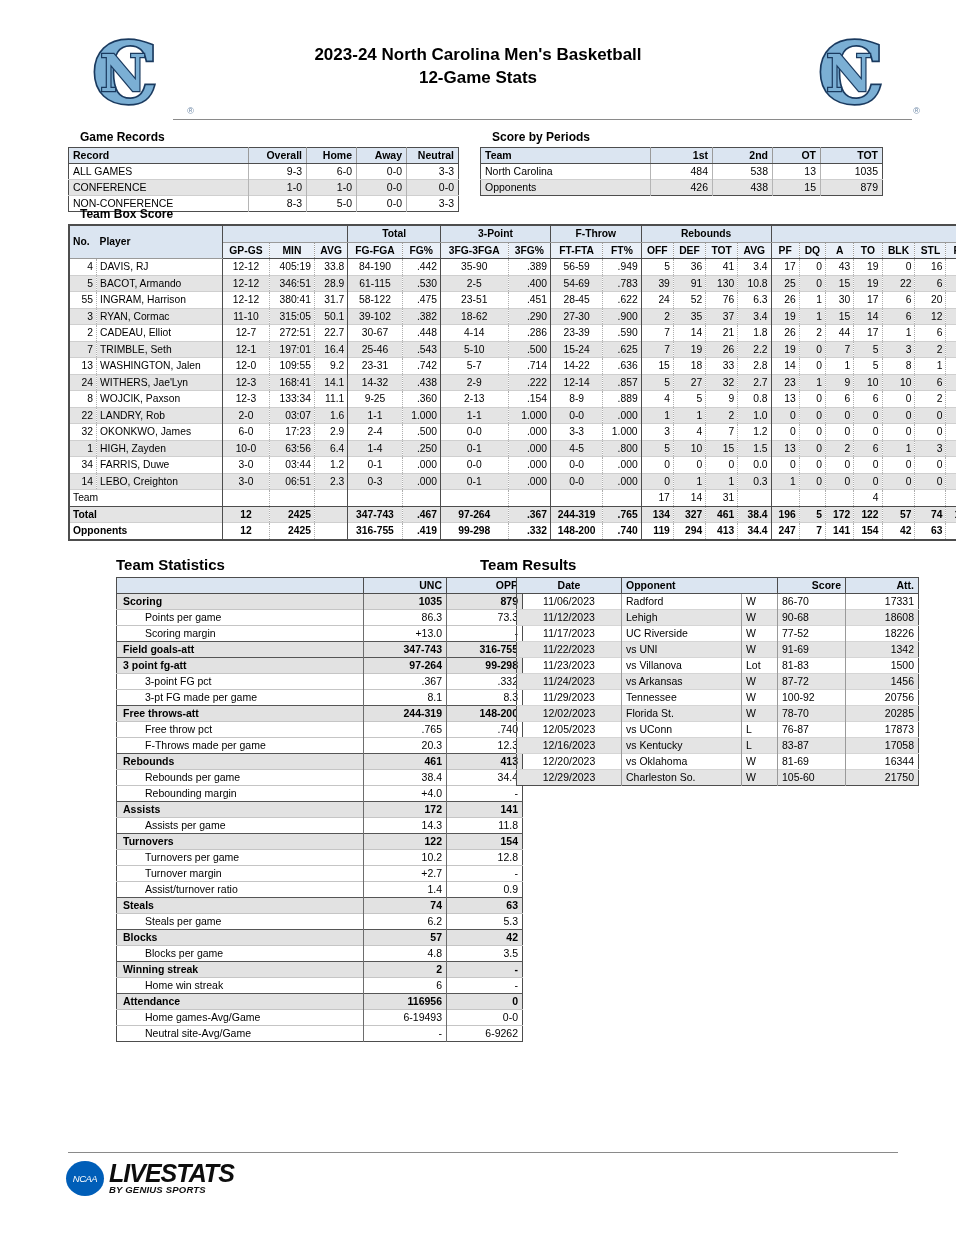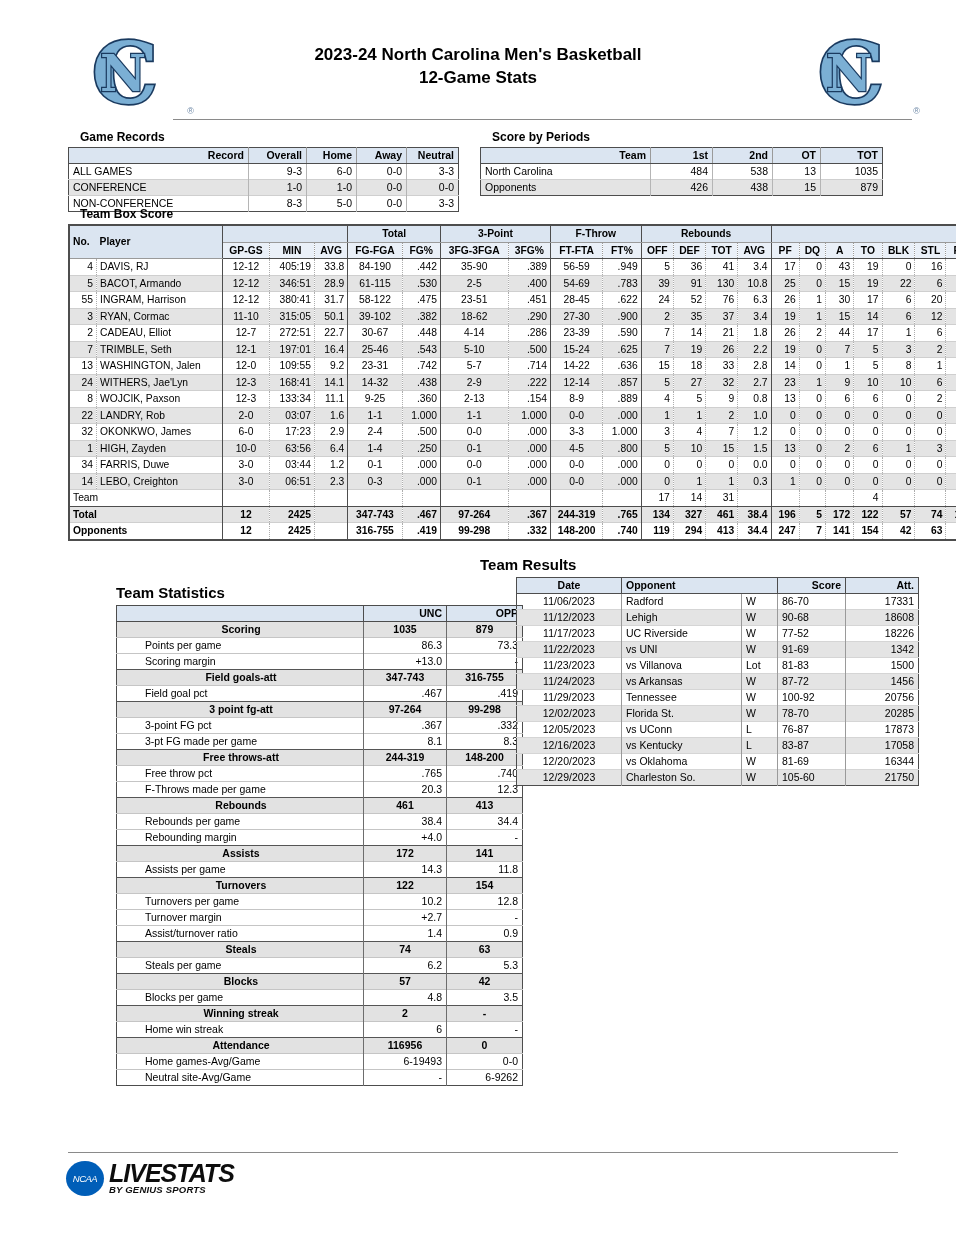--- a/index.html
+++ b/index.html
@@ -23,46 +23,46 @@
 
   
   table { border-collapse:collapse; width:100%; }
   th, td { padding:1px 4px; font-size:10.5px; line-height:13px; white-space:nowrap; overflow:hidden; }
   th { background:#dbe5f1; font-weight:bold; }
   .al { text-align:left; } .ar { text-align:right; } .ac { text-align:center; }
   .stripe { background:#e4e4e4; }
 
   
   .basic { border:1.5px solid #4d4d4d; table-layout:fixed; }
-  .basic th { border-bottom:1.5px solid #4d4d4d; border-left:1px solid #9a9a9a;text-align:right; }
+  .basic th { border-bottom:1.5px solid #4d4d4d; border-left:1px solid #9a9a9a; }
   .basic td { border-left:1px solid #b5b5b5; border-top:1px solid #cfcfcf; }
   .basic th:first-child, .basic td:first-child { border-left:none; }
 
   #game-records { position:absolute; top:130px; left:68px; width:390px; }
   #score-periods { position:absolute; top:130px; left:480px; width:402px; }
 
   
   #box-score { position:absolute; top:207px; left:68px; width:948px; }
   #box-score-table { border:2px solid #4d4d4d; }
   #box-score-table th, #box-score-table td { padding:1px 3px; font-size:10.3px; line-height:13.5px; }
   #box-score-table thead tr.grp th { border-bottom:1px solid #9a9a9a; }
   #box-score-table thead tr.sub th { background:#eaf0f8; border-bottom:1.5px solid #4d4d4d; border-left:1px dotted #9a9a9a; }
   #box-score-table td { border-left:1px dotted #adadad; border-top:1px solid #cfcfcf; }
   #box-score-table .gb { border-right:1.5px solid #4d4d4d; }
   #box-score-table tr.total-row td { border-top:1.5px solid #4d4d4d; font-weight:bold; }
   #box-score-table tr.opp-row td { font-weight:bold; }
 
   
-  #team-stats { position:absolute; top:584px; left:68px; width:406px;padding-left:48px; }
+  #team-stats { position:absolute; top:556px; left:68px; width:406px;padding-left:48px; }
   #team-stats-table { border:1.5px solid #4d4d4d; table-layout:fixed; }
   #team-stats-table th { border-bottom:1.5px solid #4d4d4d; border-left:1px solid #4d4d4d; }
   #team-stats-table th:first-child { border-left:none; }
   #team-stats-table td { border-top:1px solid #c5c5c5; border-left:1px solid #6d6d6d; }
   #team-stats-table td:first-child { border-left:none; }
-  #team-stats-table tr.cat td { background:#e2e2e2; font-weight:bold; border-top:1.5px solid #555;text-align:center; }
+  #team-stats-table tr.cat td { background:#e2e2e2; font-weight:bold; border-top:1.5px solid #555; }
   #team-stats-table td.sub-lbl { padding-left:28px; }
   #team-stats-table td.cat-lbl { padding-left:6px; }
 
   
   #team-results { position:absolute; top:556px; left:480px; width:402px; }
   #team-results-table { border:1.5px solid #4d4d4d; table-layout:fixed;margin-left:36px; }
   #team-results-table th { border-bottom:1.5px solid #4d4d4d; border-left:1px solid #4d4d4d; }
   #team-results-table th:first-child { border-left:none; }
   #team-results-table td { border-left:1px solid #9a9a9a; border-top:1px solid #d5d5d5; }
   #team-results-table td:first-child { border-left:none; }
@@ -679,25 +679,20 @@
           <tr>
             <td class="sub-lbl al">Scoring margin</td>
             <td class="ar">+13.0</td>
             <td class="ar">-</td>
           </tr>
           <tr class="cat">
             <td class="cat-lbl al">Field goals-att</td>
             <td class="ar">347-743</td>
             <td class="ar">316-755</td>
           </tr>
-          <tr>
-            <td class="sub-lbl al">Field goal pct</td>
-            <td class="ar">.467</td>
-            <td class="ar">.419</td>
-          </tr>
           <tr class="cat">
             <td class="cat-lbl al">3 point fg-att</td>
             <td class="ar">97-264</td>
             <td class="ar">99-298</td>
           </tr>
           <tr>
             <td class="sub-lbl al">3-point FG pct</td>
             <td class="ar">.367</td>
             <td class="ar">.332</td>
           </tr>

